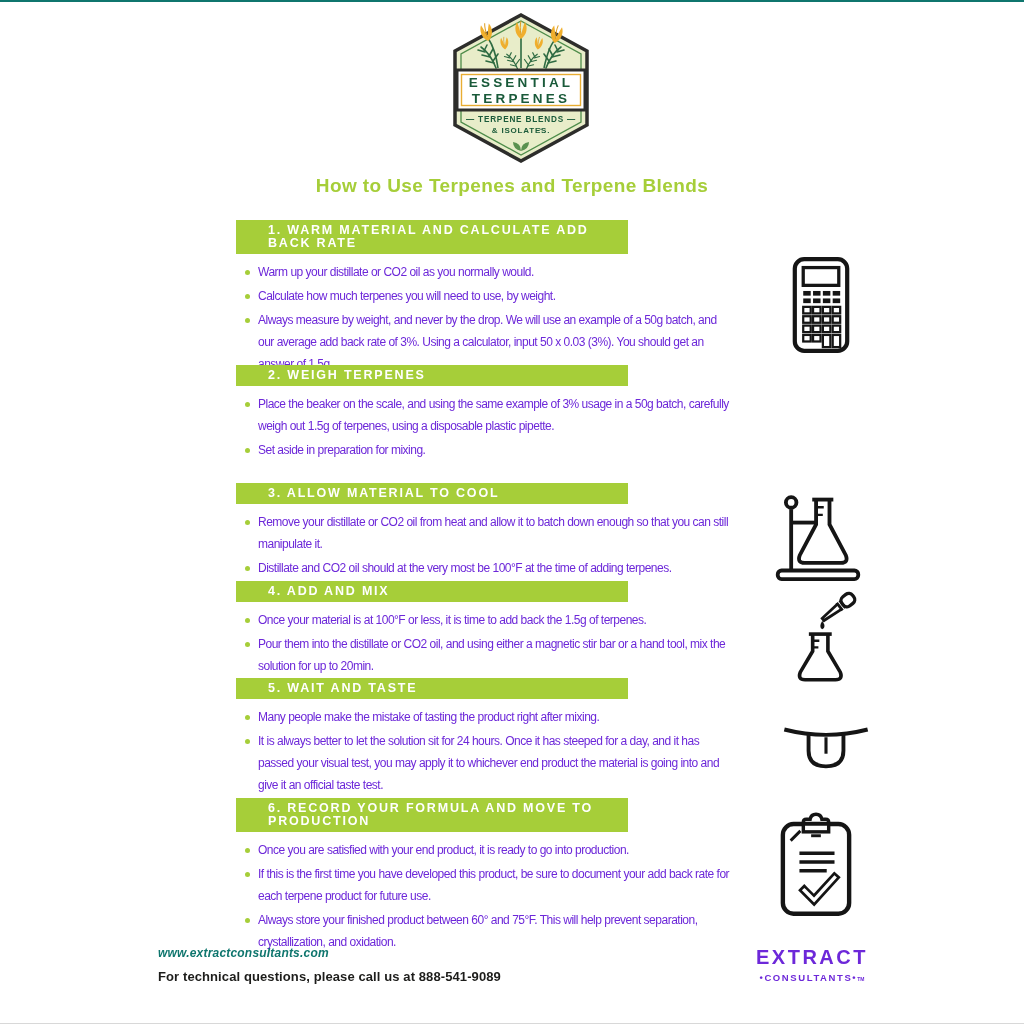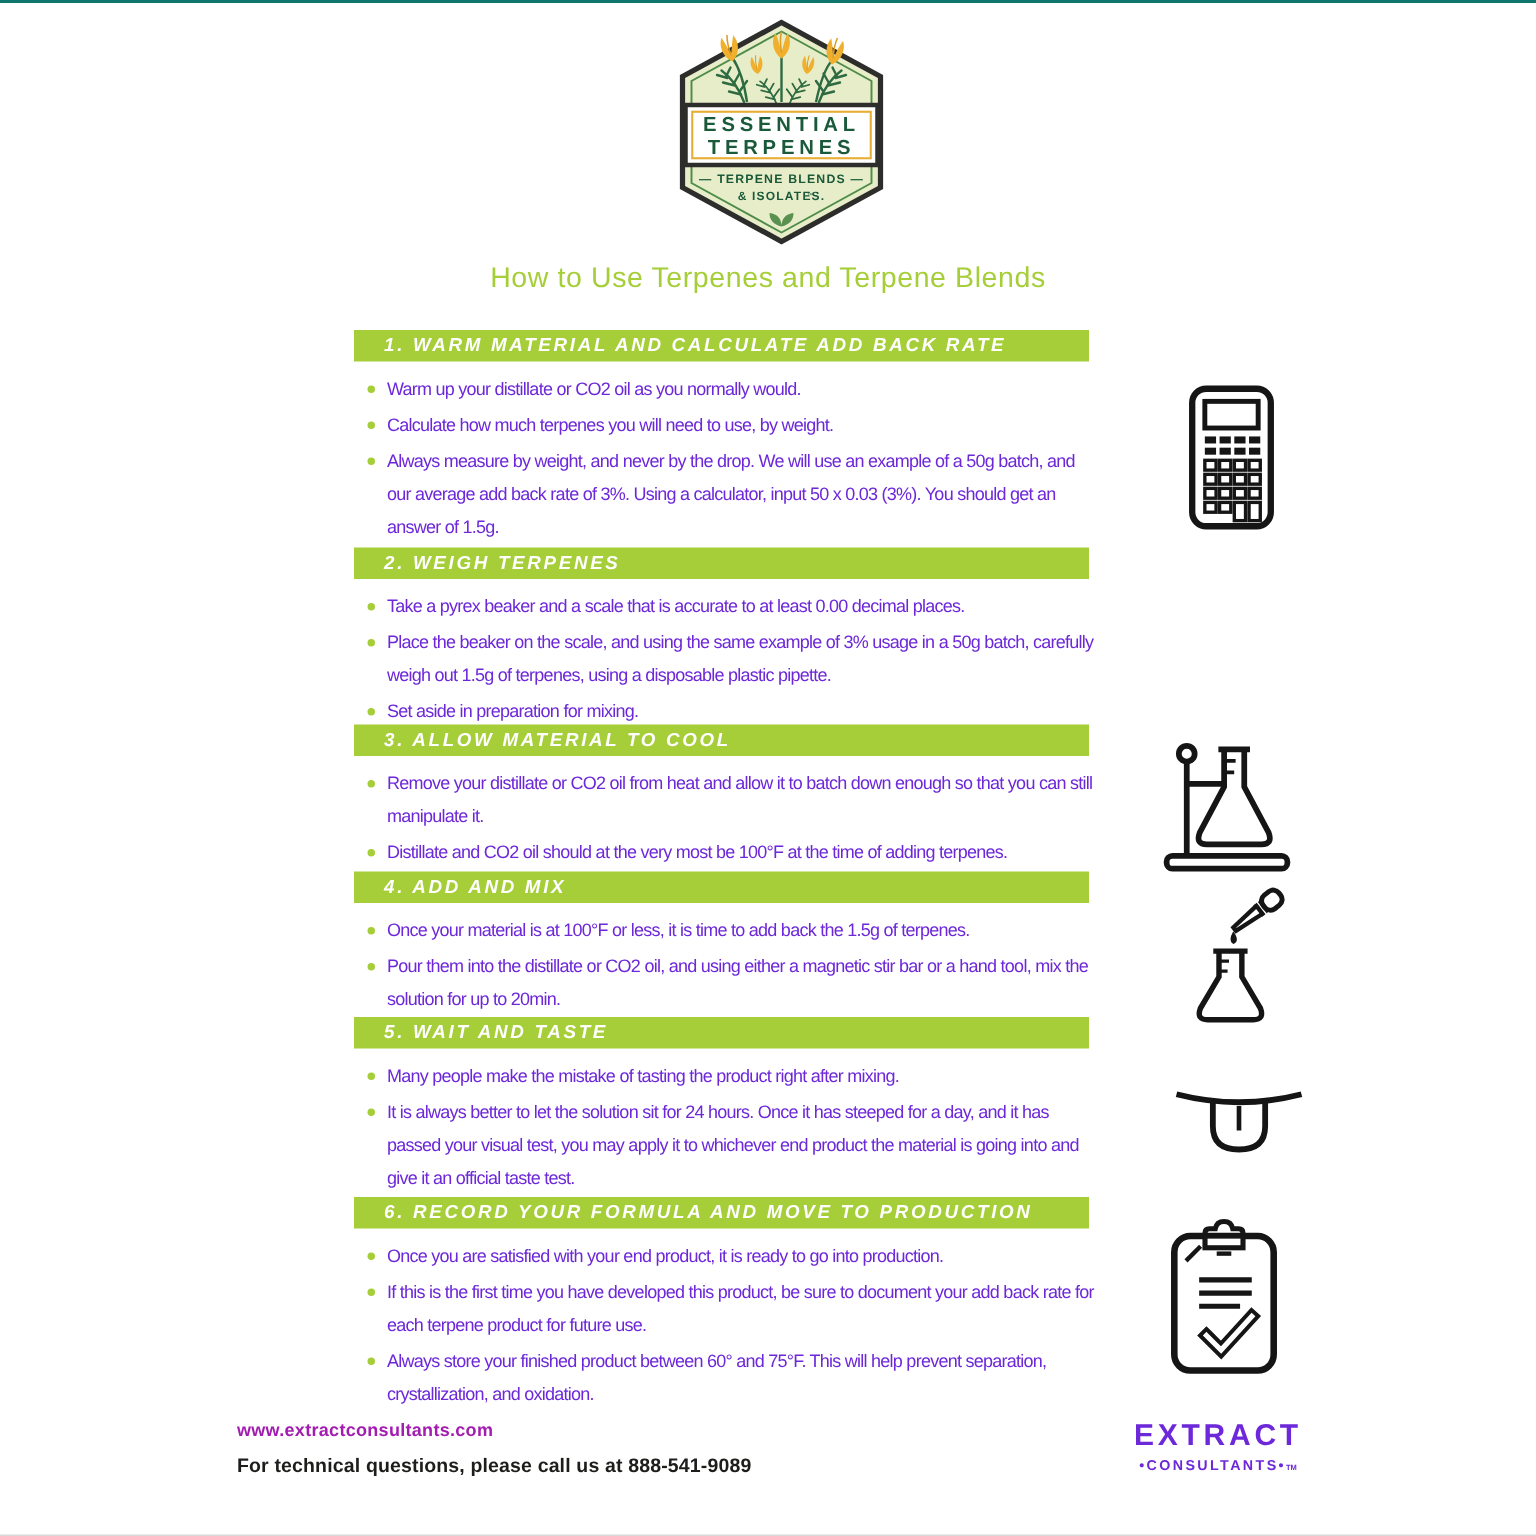--- a/index.html
+++ b/index.html
@@ -8,51 +8,51 @@
     position:relative; width:1024px; height:1024px; margin:0 auto;
     background:#ffffff; overflow:hidden;
     font-family:"Liberation Sans", sans-serif; color:#26211f;
     border-top:2px solid #0f766e; border-bottom:1px solid #d8d8d8;
   }
   
   .logo-wrap { position:absolute; left:448px; top:10px; width:146px; height:152px; }
   
   .main-heading {
     position:absolute; left:0; top:173px; width:1024px; text-align:center;
-    font-size:19px; font-weight:normal; letter-spacing:0.4px; color:#a6ce39;
+    font-size:19px; font-weight:bold; letter-spacing:0.4px; color:#a6ce39;
   }
   
   .section { position:absolute; left:236px; width:497px; }
   .sec-1 { top:218px; } .sec-2 { top:363px; } .sec-3 { top:481px; }
   .sec-4 { top:579px; } .sec-5 { top:676px; } .sec-6 { top:796px; }
   .sec-bar {
-    width:490px; background:#a6ce39; color:#ffffff;
+    width:392px; background:#a6ce39; color:#ffffff;
     font-size:12.5px; font-weight:bold; letter-spacing:1.8px;
-    padding:4px 0 4px 20px; line-height:13px;font-style:italic;
+    padding:4px 0 4px 32px; line-height:13px;
   }
   .sec-bullets { list-style:none; margin-top:7px; padding-left:22px; }
   .sec-bullets li {
     position:relative; font-size:12px; line-height:22px; letter-spacing:-0.5px;
     color:#6d28d9; margin-bottom:2px;
   }
   .sec-bullets li::before {
     content:""; position:absolute; left:-13px; top:9px;
     width:5px; height:5px; border-radius:50%; background:#a6ce39;
   }
   
   .side-icon { position:absolute; }
   .icon-calculator { left:792px; top:254px; }
   .icon-scale      { left:779px; top:398px; }
   .icon-cooling    { left:772px; top:488px; }
   .icon-dropper    { left:786px; top:584px; }
   .icon-tongue     { left:779px; top:712px; }
   .icon-clipboard  { left:778px; top:808px; }
   
   .footer-left { position:absolute; left:158px; top:944px; }
-  .footer-website { font-size:12px; font-weight:bold; letter-spacing:0.2px; color:#a21caf; }
+  .footer-website { font-size:12px; font-weight:bold; letter-spacing:0.2px; color:#0f766e;font-style:italic; }
   .footer-support { font-size:13px; font-weight:bold; letter-spacing:0.1px; color:#1d1d1b; margin-top:9px; }
   .brand { position:absolute; left:750px; top:944px; width:124px; text-align:center; color:#6d28d9; }
   .brand-name { font-size:20px; font-weight:bold; letter-spacing:2.5px; }
   .brand-sub  { font-size:9.5px; font-weight:bold; letter-spacing:1.6px; margin-top:3px; position:relative; }
   .brand-tm   { font-size:5px; vertical-align:baseline; letter-spacing:0; }
   svg text { font-family:"Liberation Sans", sans-serif; }
 </style>
 </head>
 <body>
 
@@ -107,21 +107,20 @@
     <ul class="sec-bullets">
       <li>Warm up your distillate or CO2 oil as you normally would.</li>
       <li>Calculate how much terpenes you will need to use, by weight.</li>
       <li>Always measure by weight, and never by the drop. We will use an example of a 50g batch, and our average add back rate of 3%. Using a calculator, input 50 x 0.03 (3%). You should get an answer of 1.5g.</li>
     </ul>
   </div>
 
   <div class="section sec-2">
     <div class="sec-bar">2. WEIGH TERPENES</div>
     <ul class="sec-bullets">
-      <li>Take a pyrex beaker and a scale that is accurate to at least 0.00 decimal places.</li>
       <li>Place the beaker on the scale, and using the same example of 3% usage in a 50g batch, carefully weigh out 1.5g of terpenes, using a disposable plastic pipette.</li>
       <li>Set aside in preparation for mixing.</li>
     </ul>
   </div>
 
   <div class="section sec-3">
     <div class="sec-bar">3. ALLOW MATERIAL TO COOL</div>
     <ul class="sec-bullets">
       <li>Remove your distillate or CO2 oil from heat and allow it to batch down enough so that you can still manipulate it.</li>
       <li>Distillate and CO2 oil should at the very most be 100°F at the time of adding terpenes.</li>

